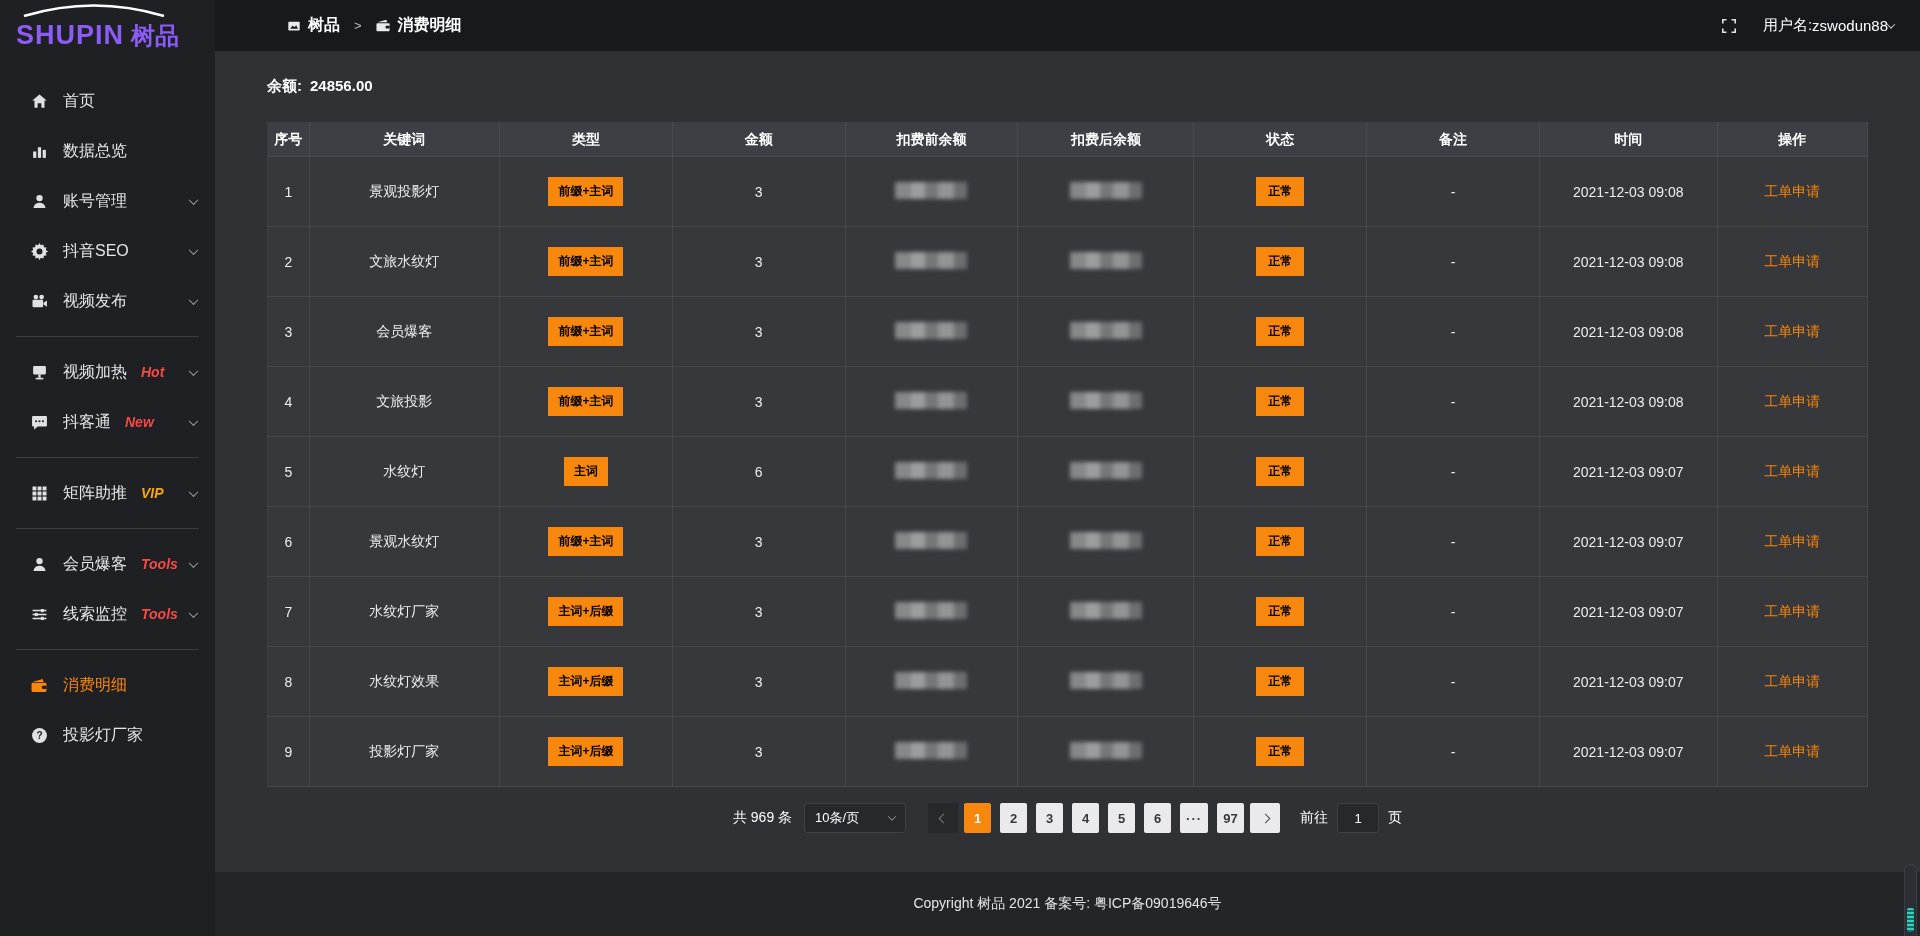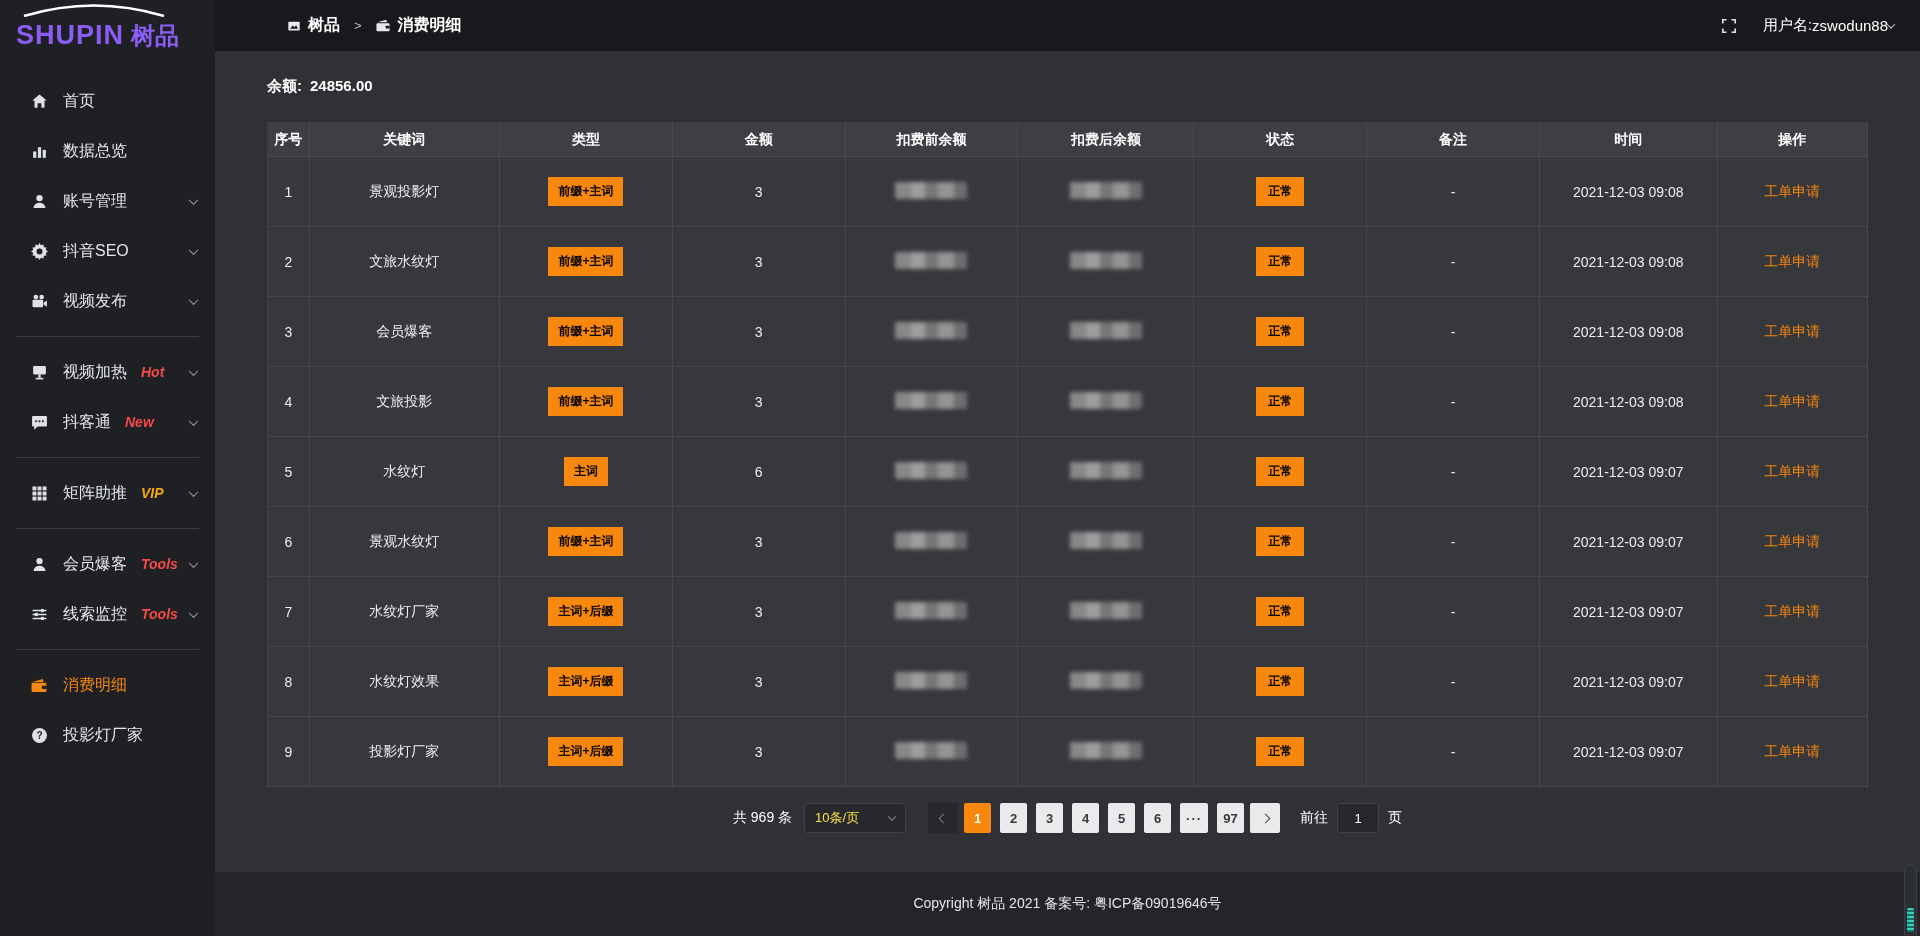--- a/index.html
+++ b/index.html
@@ -56,21 +56,21 @@
     font-weight:600; padding:6px 10px; border-radius:0; }
   .status-badge { padding:6px 12px; }
   .blur-block { display:inline-block; width:72px; height:17px; border-radius:1px; opacity:.8;
     background:linear-gradient(90deg,#9c9c9c 0 22%,#b7b7b7 22% 42%,#878787 42% 60%,#ababab 60% 82%,#7c7c7c 82% 100%);
     filter:blur(2.2px); }
   .op-link { color:var(--accent); cursor:pointer; }
 
   
   .pagination { margin-top:16px; display:flex; align-items:center; justify-content:center; gap:6px; color:#fff; font-size:14px; }
   .page-size-select { display:flex; align-items:center; justify-content:space-between; width:102px; height:30px;
-    background:#26282b; border:1px solid #3f4146; border-radius:3px; padding:0 10px; color:#fde047; font-size:13px;
+    background:#26282b; border:1px solid #3f4146; border-radius:3px; padding:0 10px; color:#ffffff; font-size:13px;
     cursor:pointer; margin:0 6px; }
   .page-size-select .chev { width:6px; height:6px; border-color:#8a8e93; }
   .pager-btn { width:30px; height:30px; border:none; border-radius:2px; display:inline-flex; align-items:center;
     justify-content:center; cursor:pointer; }
   .pager-btn.prev { background:#26282b; margin-left:10px; }
   .pager-btn.prev .chev { border-color:#777b80; }
   .pager-btn.next { background:#eaeaec; }
   .pager-btn.next .chev { border-color:#46484c; }
   .page-list { display:flex; align-items:center; gap:9px; }
   .page-btn { min-width:27px; height:30px; padding:0 6px; border:none; border-radius:2px; background:#eaeaec;

